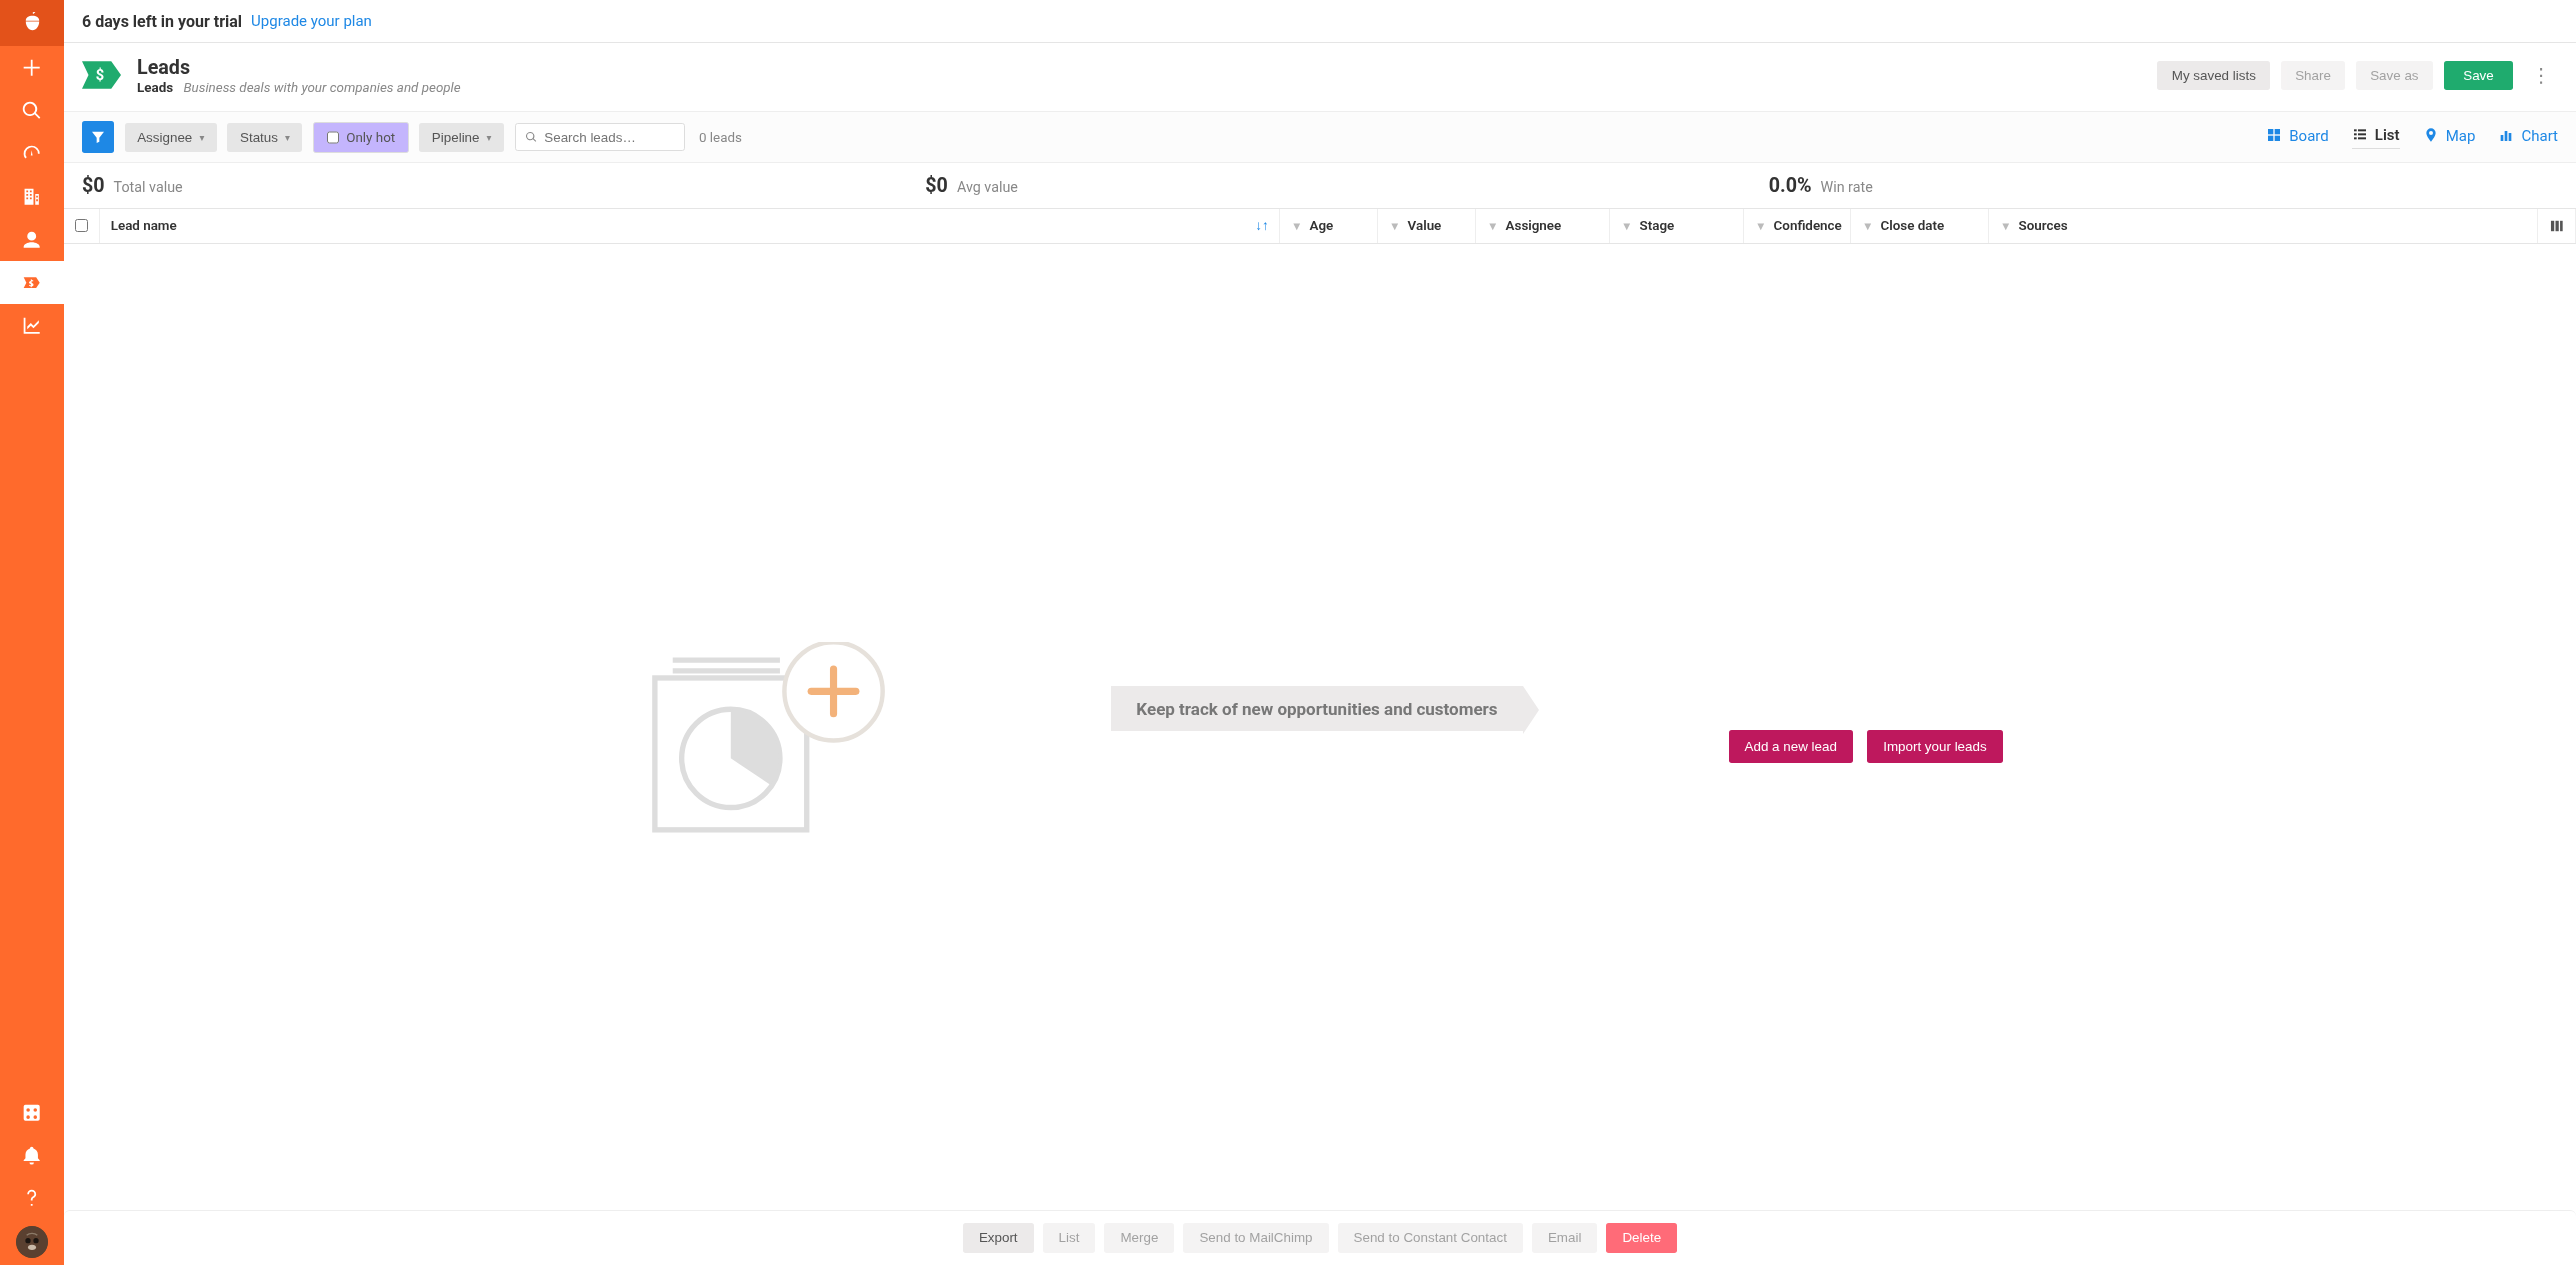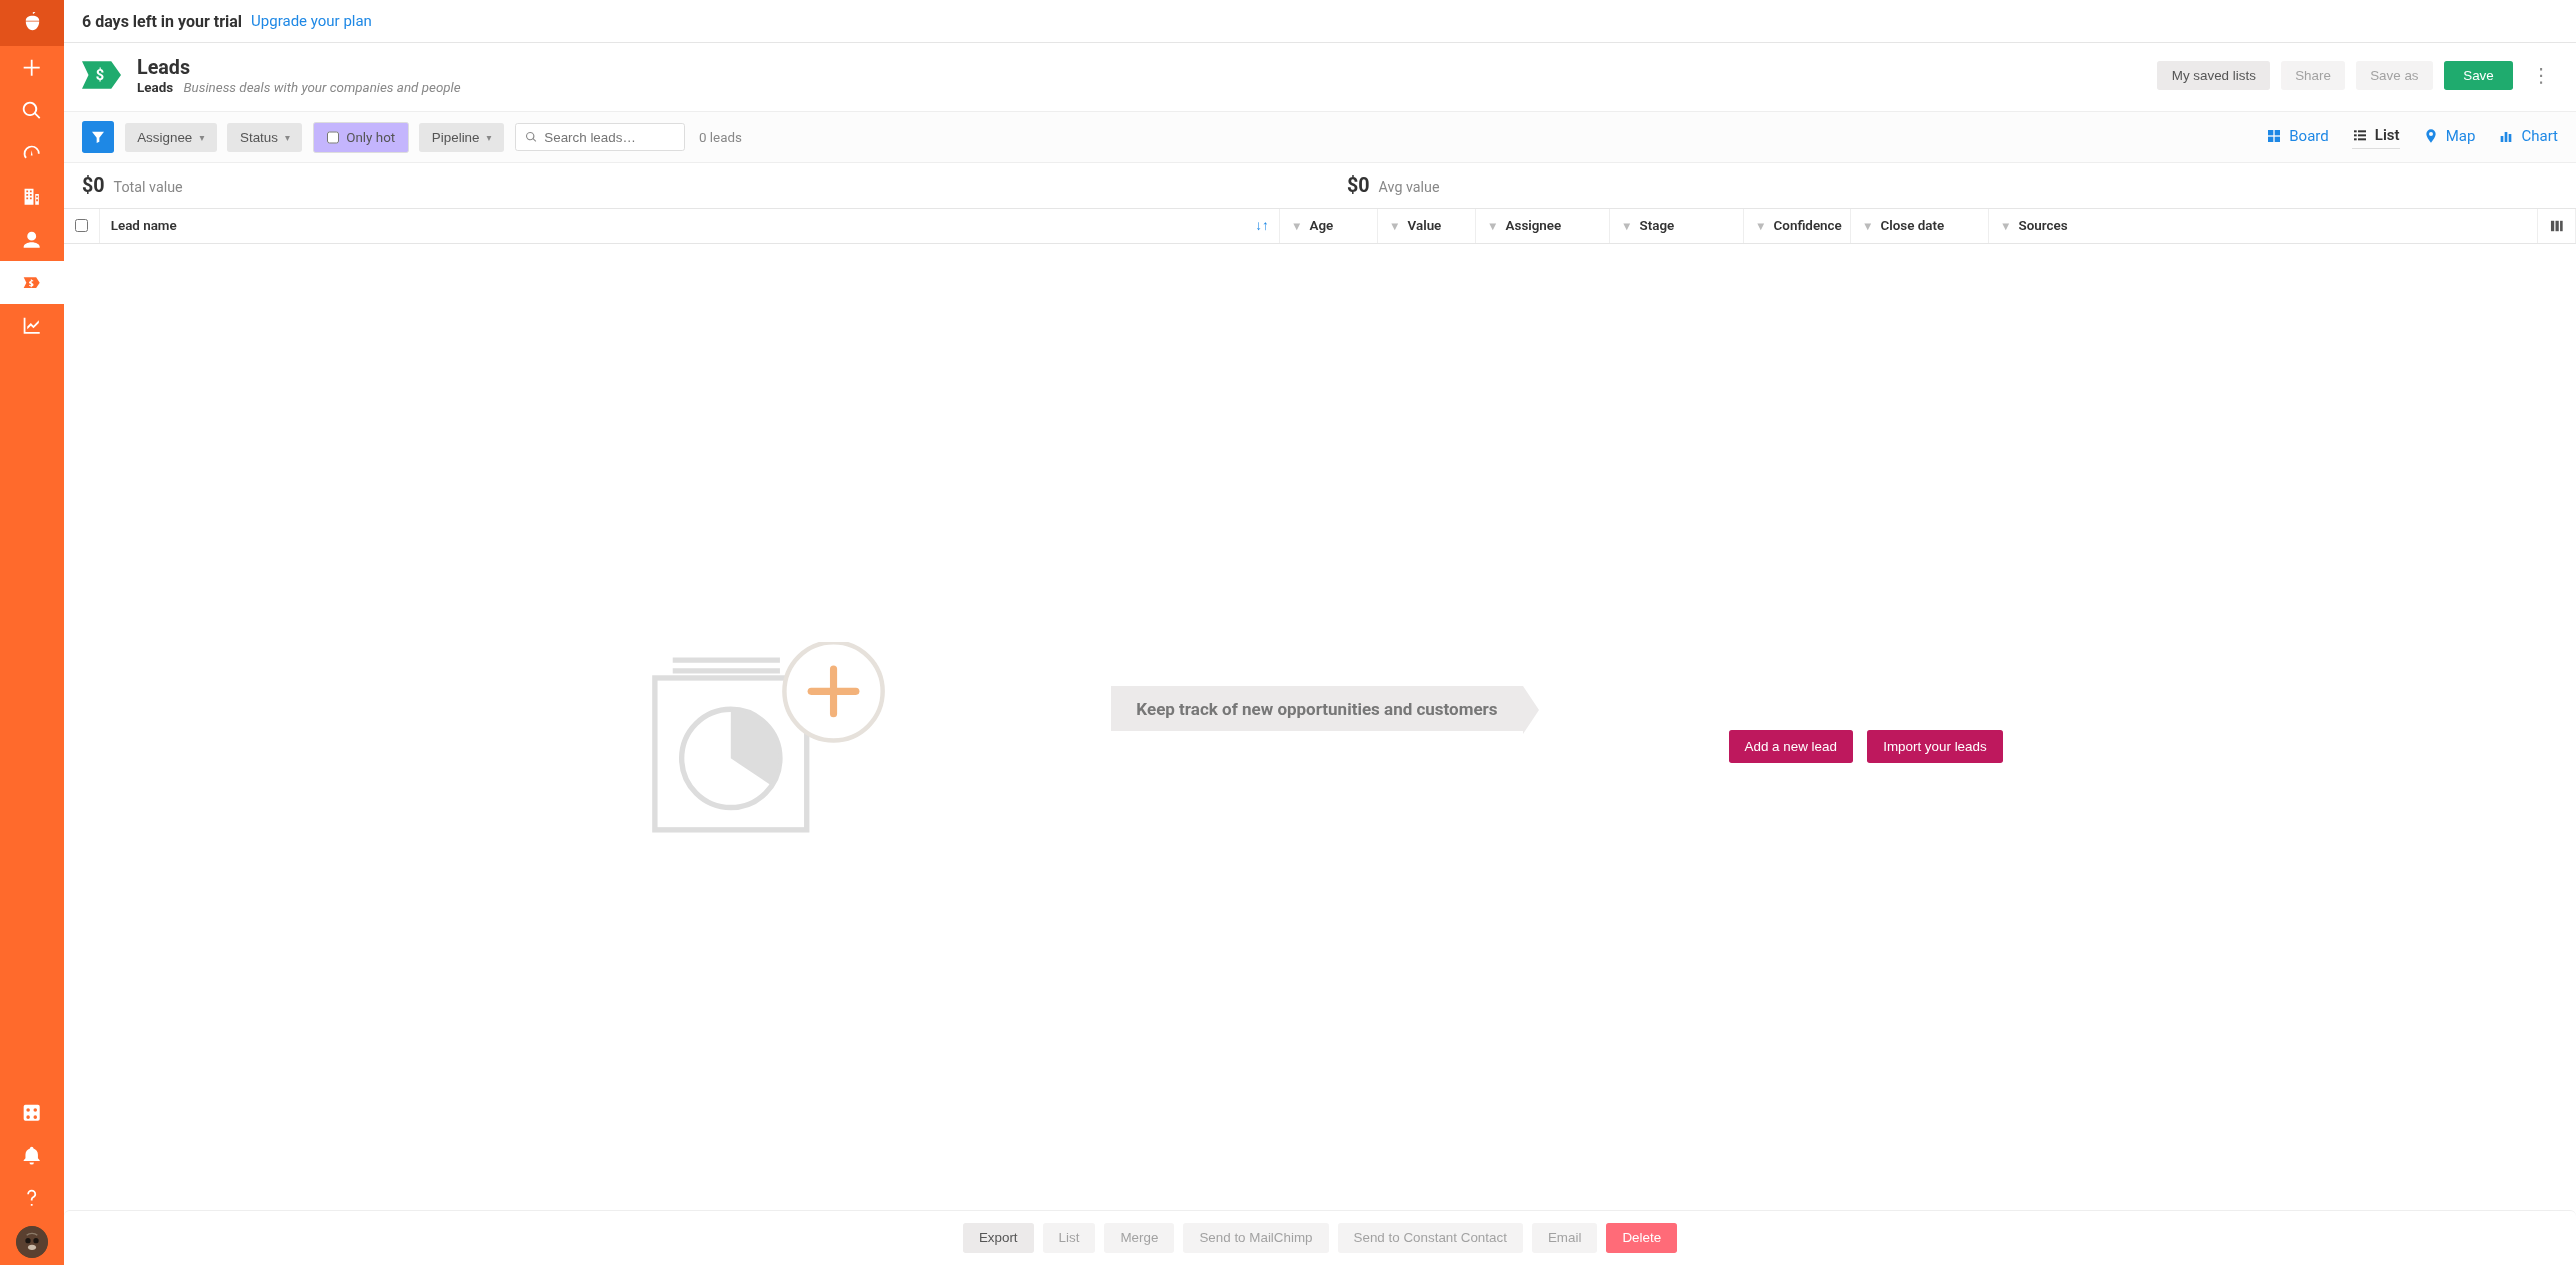--- a/index.html
+++ b/index.html
@@ -126,21 +126,21 @@
   padding: 5.4px 9px; gap: 7.1px; width: 170px;
 }
 .search-wrap input {
   border: none; outline: none; font-size: 13.4px; width: 100%;
   background: transparent;
 }
 .search-wrap svg { width: 14.3px; height: 14.3px; fill: #888; }
 .lead-count { color: #888; font-size: 13.4px; margin-left: 3.6px; }
 .view-toggles { margin-left: auto; display: flex; gap: 23px; align-items: center; }
 .vtoggle {
-  display: flex; align-items: center; gap: 7.1px;
+  display: flex; align-items: flex-start; gap: 7.1px;
   color: #1e88e5; font-size: 15px; cursor: pointer;
   padding-bottom: 3.6px;
 }
 .vtoggle.active { color: #333; font-weight: 600; border-bottom: 1.8px solid #ddd; }
 .vtoggle svg { width: 16px; height: 16px; }
 
 
 .stats {
   display: flex; padding: 10.7px 18px; gap: 54px;
 }
@@ -391,20 +391,24 @@
 
     <div class="stats">
       <div class="stat">
         <span class="val">$0</span>
         <span class="lbl">Total value</span>
       </div>
       <div class="stat">
         <span class="val">$0</span>
         <span class="lbl">Avg value</span>
       </div>
+      <div class="stat">
+        <span class="val">0.0%</span>
+        <span class="lbl">Win rate</span>
+      </div>
     </div>
 
     <div class="thead">
       <div class="th chk">
           <input type="checkbox" style="">
         </div>
       <div class="th th-leadname">
         <span>Lead name</span>
         <span class="sort">↓↑</span>
       </div>

